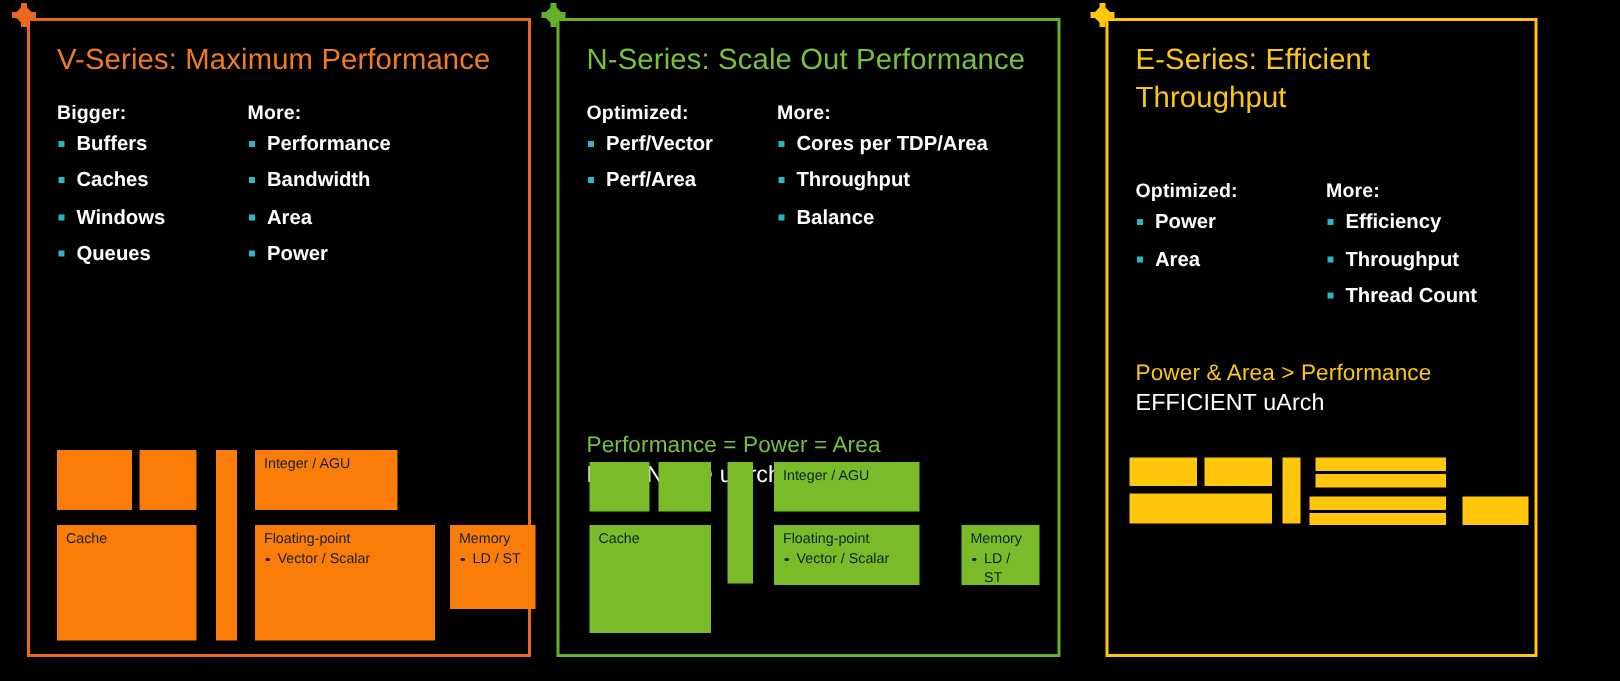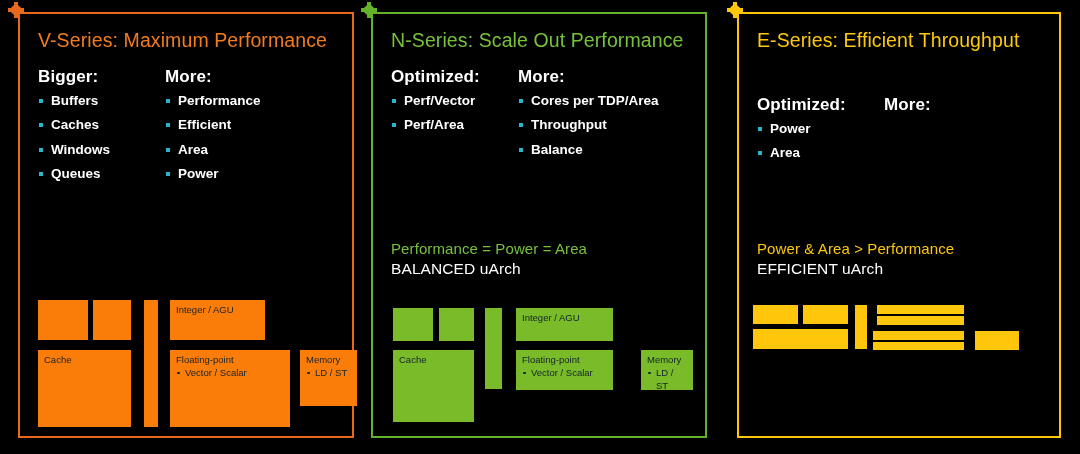--- a/index.html
+++ b/index.html
@@ -21,21 +21,21 @@
   }
 
   
   .panel {
     position: absolute;
     top: 12px;
     height: 426px;
   }
   .panel.v { left: 18px;  width: 336px; }
   .panel.n { left: 371px; width: 336px; padding-left: 19px; }
-  .panel.e { left: 737px; width: 324px; }
+  .panel.e { left: 737px; width: 288px; }
 
   
   .panel-border {
     position: absolute;
     inset: 0;
     border: 2px solid currentColor;
     pointer-events: none;
   }
 
   .panel.v { color: #e8681c; }
@@ -88,21 +88,21 @@
     display: flex;
     margin-top: 14px;
   }
   .col { }
   .panel.v .col.c1 { width: 127px; }
   .panel.n .col.c1 { width: 127px; }
   .panel.e .col.c1 { width: 127px; }
   .col.c2 { flex: 1; }
 
   .col-head {
-    font-size: 17px;
+    font-size: 13px;
     font-weight: bold;
     color: #ffffff;
     margin-bottom: 7px;
     letter-spacing: .1px;
   }
 
   ul.bullets { list-style: none; font-weight: bold; }
   ul.bullets li {
     position: relative;
     font-size: 13.5px;
@@ -126,21 +126,21 @@
   .tagline {
     position: absolute;
     left: 20px;
   }
   .tag-a {
     font-size: 15px;
     line-height: 1.25;
     letter-spacing: .1px;
   }
   .panel.v .tag-a { color: #f07c1e; }
-  .panel.n .tag-a { color: #77c13b; }
+  .panel.n .tag-a { color: #77c13b; margin-top: 48px; }
   .panel.e .tag-a { color: #fcc80d; }
   .tag-b {
     font-size: 15.5px;
     color: #ffffff;
     line-height: 1.25;
     letter-spacing: .1px;
   }
 
   
   .diagram {
@@ -203,21 +203,21 @@
             <li>Buffers</li>
             <li>Caches</li>
             <li>Windows</li>
             <li>Queues</li>
           </ul>
         </div>
         <div class="col c2">
           <div class="col-head">More:</div>
           <ul class="bullets">
             <li>Performance</li>
-            <li>Efficient</li>
+            <li>Bandwidth</li>
             <li>Area</li>
             <li>Power</li>
           </ul>
         </div>
       </div>
     </div>
 
 
     <div class="diagram">
       <div class="blk plain" style="left:20px;  top:288px; width:50px;  height:40px;"></div>
@@ -310,20 +310,25 @@
       <div class="cols" style="margin-top:42px">
         <div class="col c1">
           <div class="col-head">Optimized:</div>
           <ul class="bullets">
             <li>Power</li>
             <li>Area</li>
           </ul>
         </div>
         <div class="col c2">
           <div class="col-head">More:</div>
+          <ul class="bullets">
+            <li>Efficiency</li>
+            <li>Throughput</li>
+            <li>Thread Count</li>
+          </ul>
         </div>
       </div>
     </div>
 
     <div class="tagline" style="top:228px">
       <div class="tag-a">Power &amp; Area &gt; Performance</div>
       <div class="tag-b">EFFICIENT uArch</div>
     </div>
 
     <div class="diagram">

